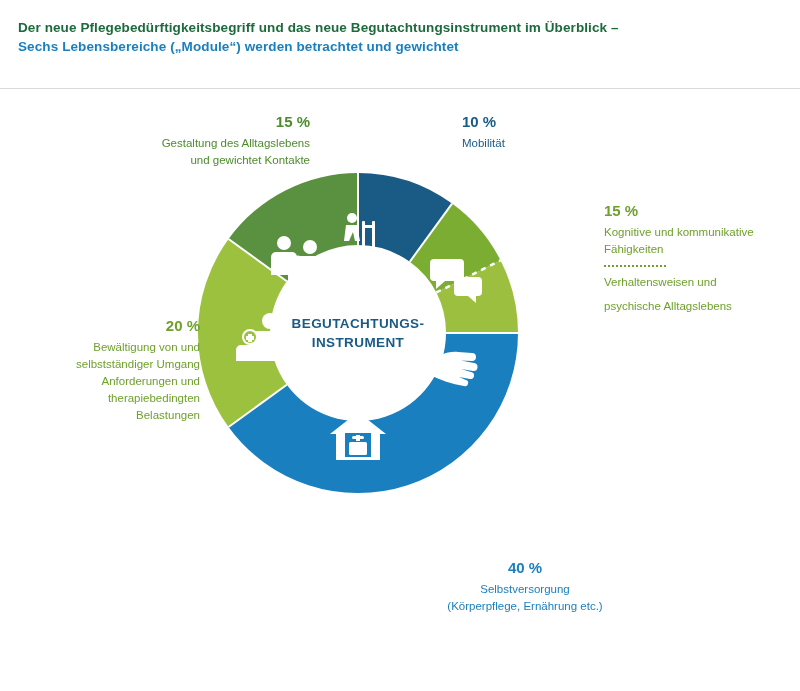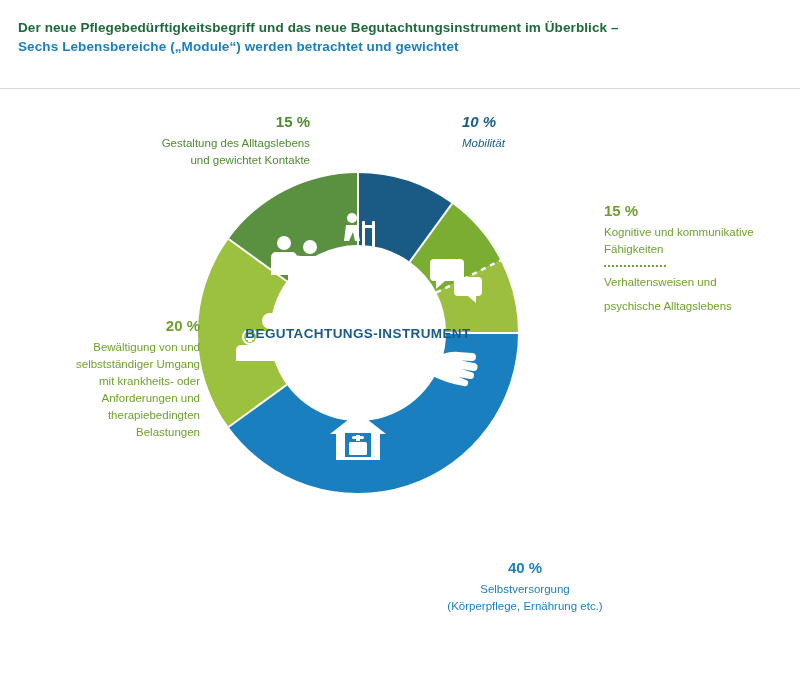--- a/index.html
+++ b/index.html
@@ -65,21 +65,21 @@
   }
 
   
   #center-label {
     position: absolute;
     left: 198px;
     top: 78px;
     width: 320px;
     height: 320px;
     display: flex;
-    flex-direction: row;
+    flex-direction: column;
     align-items: center;
     justify-content: center;
     pointer-events: none;
   }
   #center-label .cl {
     font-size: 13.5px;
     font-weight: bold;
     color: #1a5b86;
     letter-spacing: 0.4px;
     line-height: 19px;
@@ -102,21 +102,21 @@
   }
   .callout .txt2 {
     font-size: 11.5px;
     line-height: 17px;
     margin-top: 7px;
   }
 
   .c-green  .pct, .c-green  .txt { color: #4e8b2e; }
   .c-lgreen .pct, .c-lgreen .txt, .c-lgreen .txt2 { color: #6fa02c; }
   .c-blue   .pct, .c-blue   .txt { color: #1a7fbe; }
-  .c-dblue  .pct, .c-dblue  .txt { color: #1a5b86; font-style: italic; }
+  .c-dblue  .pct, .c-dblue  .txt { color: #1a5b86; }
 
   .align-right { text-align: right; }
   .align-left  { text-align: left; }
   .align-center{ text-align: center; }
 
   
   #callout-gestaltung { left: 60px; top: 16px; width: 250px; }
   #callout-mobilitaet { left: 462px; top: 16px; width: 220px; }
   #callout-kognitive  { left: 604px; top: 105px; width: 192px; }
   #callout-bewaelt    { left: 18px; top: 220px; width: 182px; text-align: right; }
@@ -233,21 +233,20 @@
     <div class="txt">Fähigkeiten</div>
     <div class="dotted-sep"></div>
     <div class="txt2">Verhaltensweisen und</div>
     <div class="txt2">psychische Alltagslebens</div>
   </div>
 
   <div class="callout c-lgreen align-right" id="callout-bewaelt">
     <div class="pct">20 %</div>
     <div class="txt">Bewältigung von und</div>
     <div class="txt">selbstständiger Umgang</div>
-    <div class="txt">mit krankheits- oder</div>
     <div class="txt">Anforderungen und</div>
     <div class="txt">therapiebedingten</div>
     <div class="txt">Belastungen</div>
   </div>
 
   <div class="callout c-blue align-center" id="callout-selbst">
     <div class="pct">40 %</div>
     <div class="txt">Selbstversorgung</div>
     <div class="txt">(Körperpflege, Ernährung etc.)</div>
   </div>

